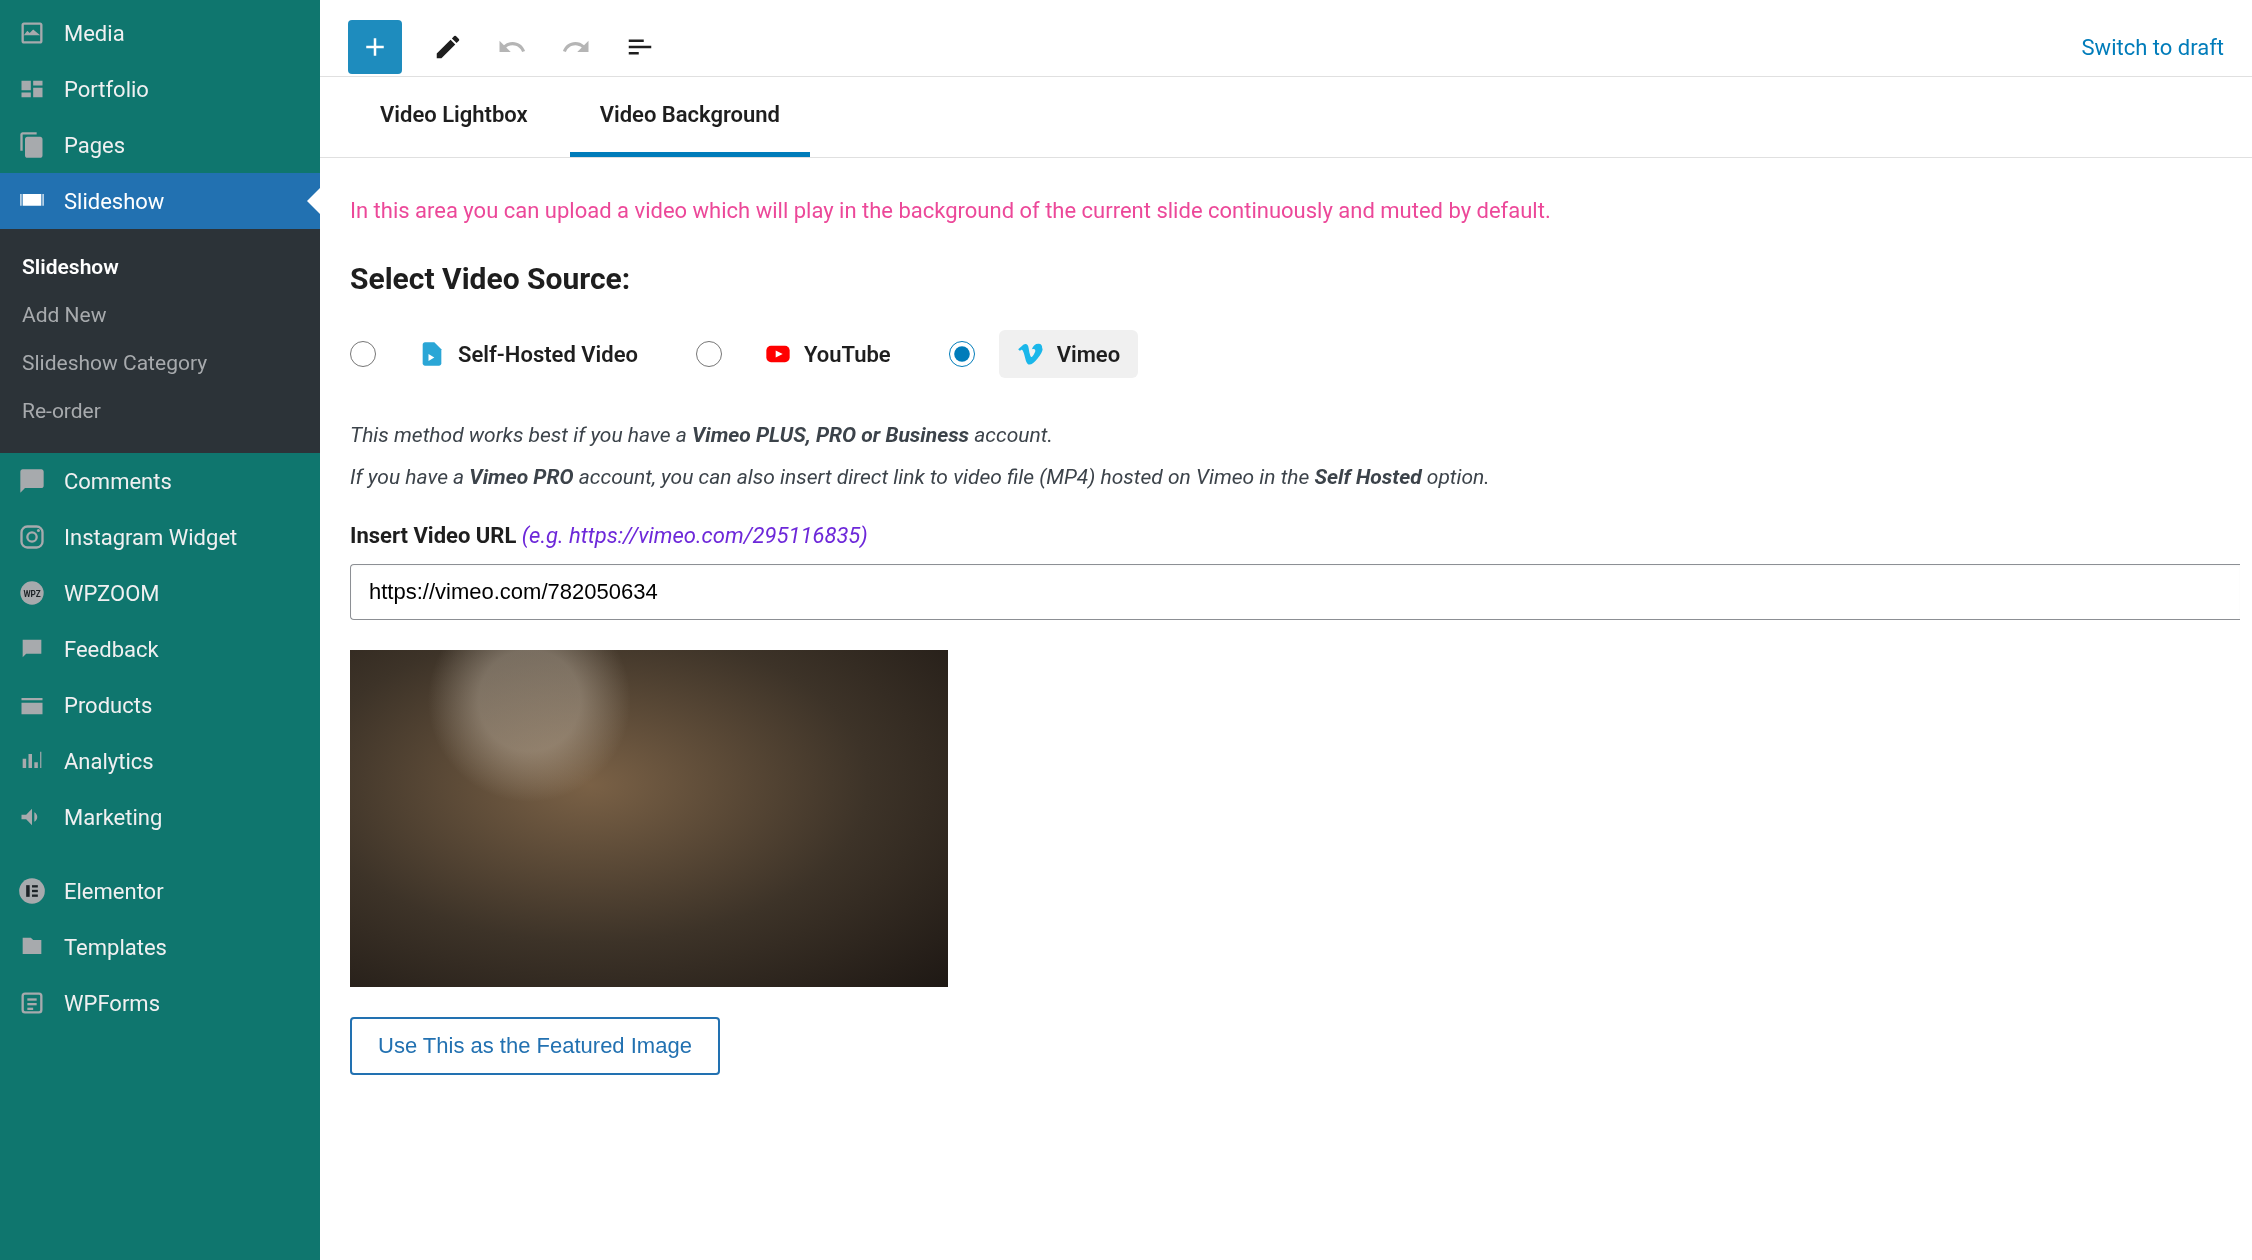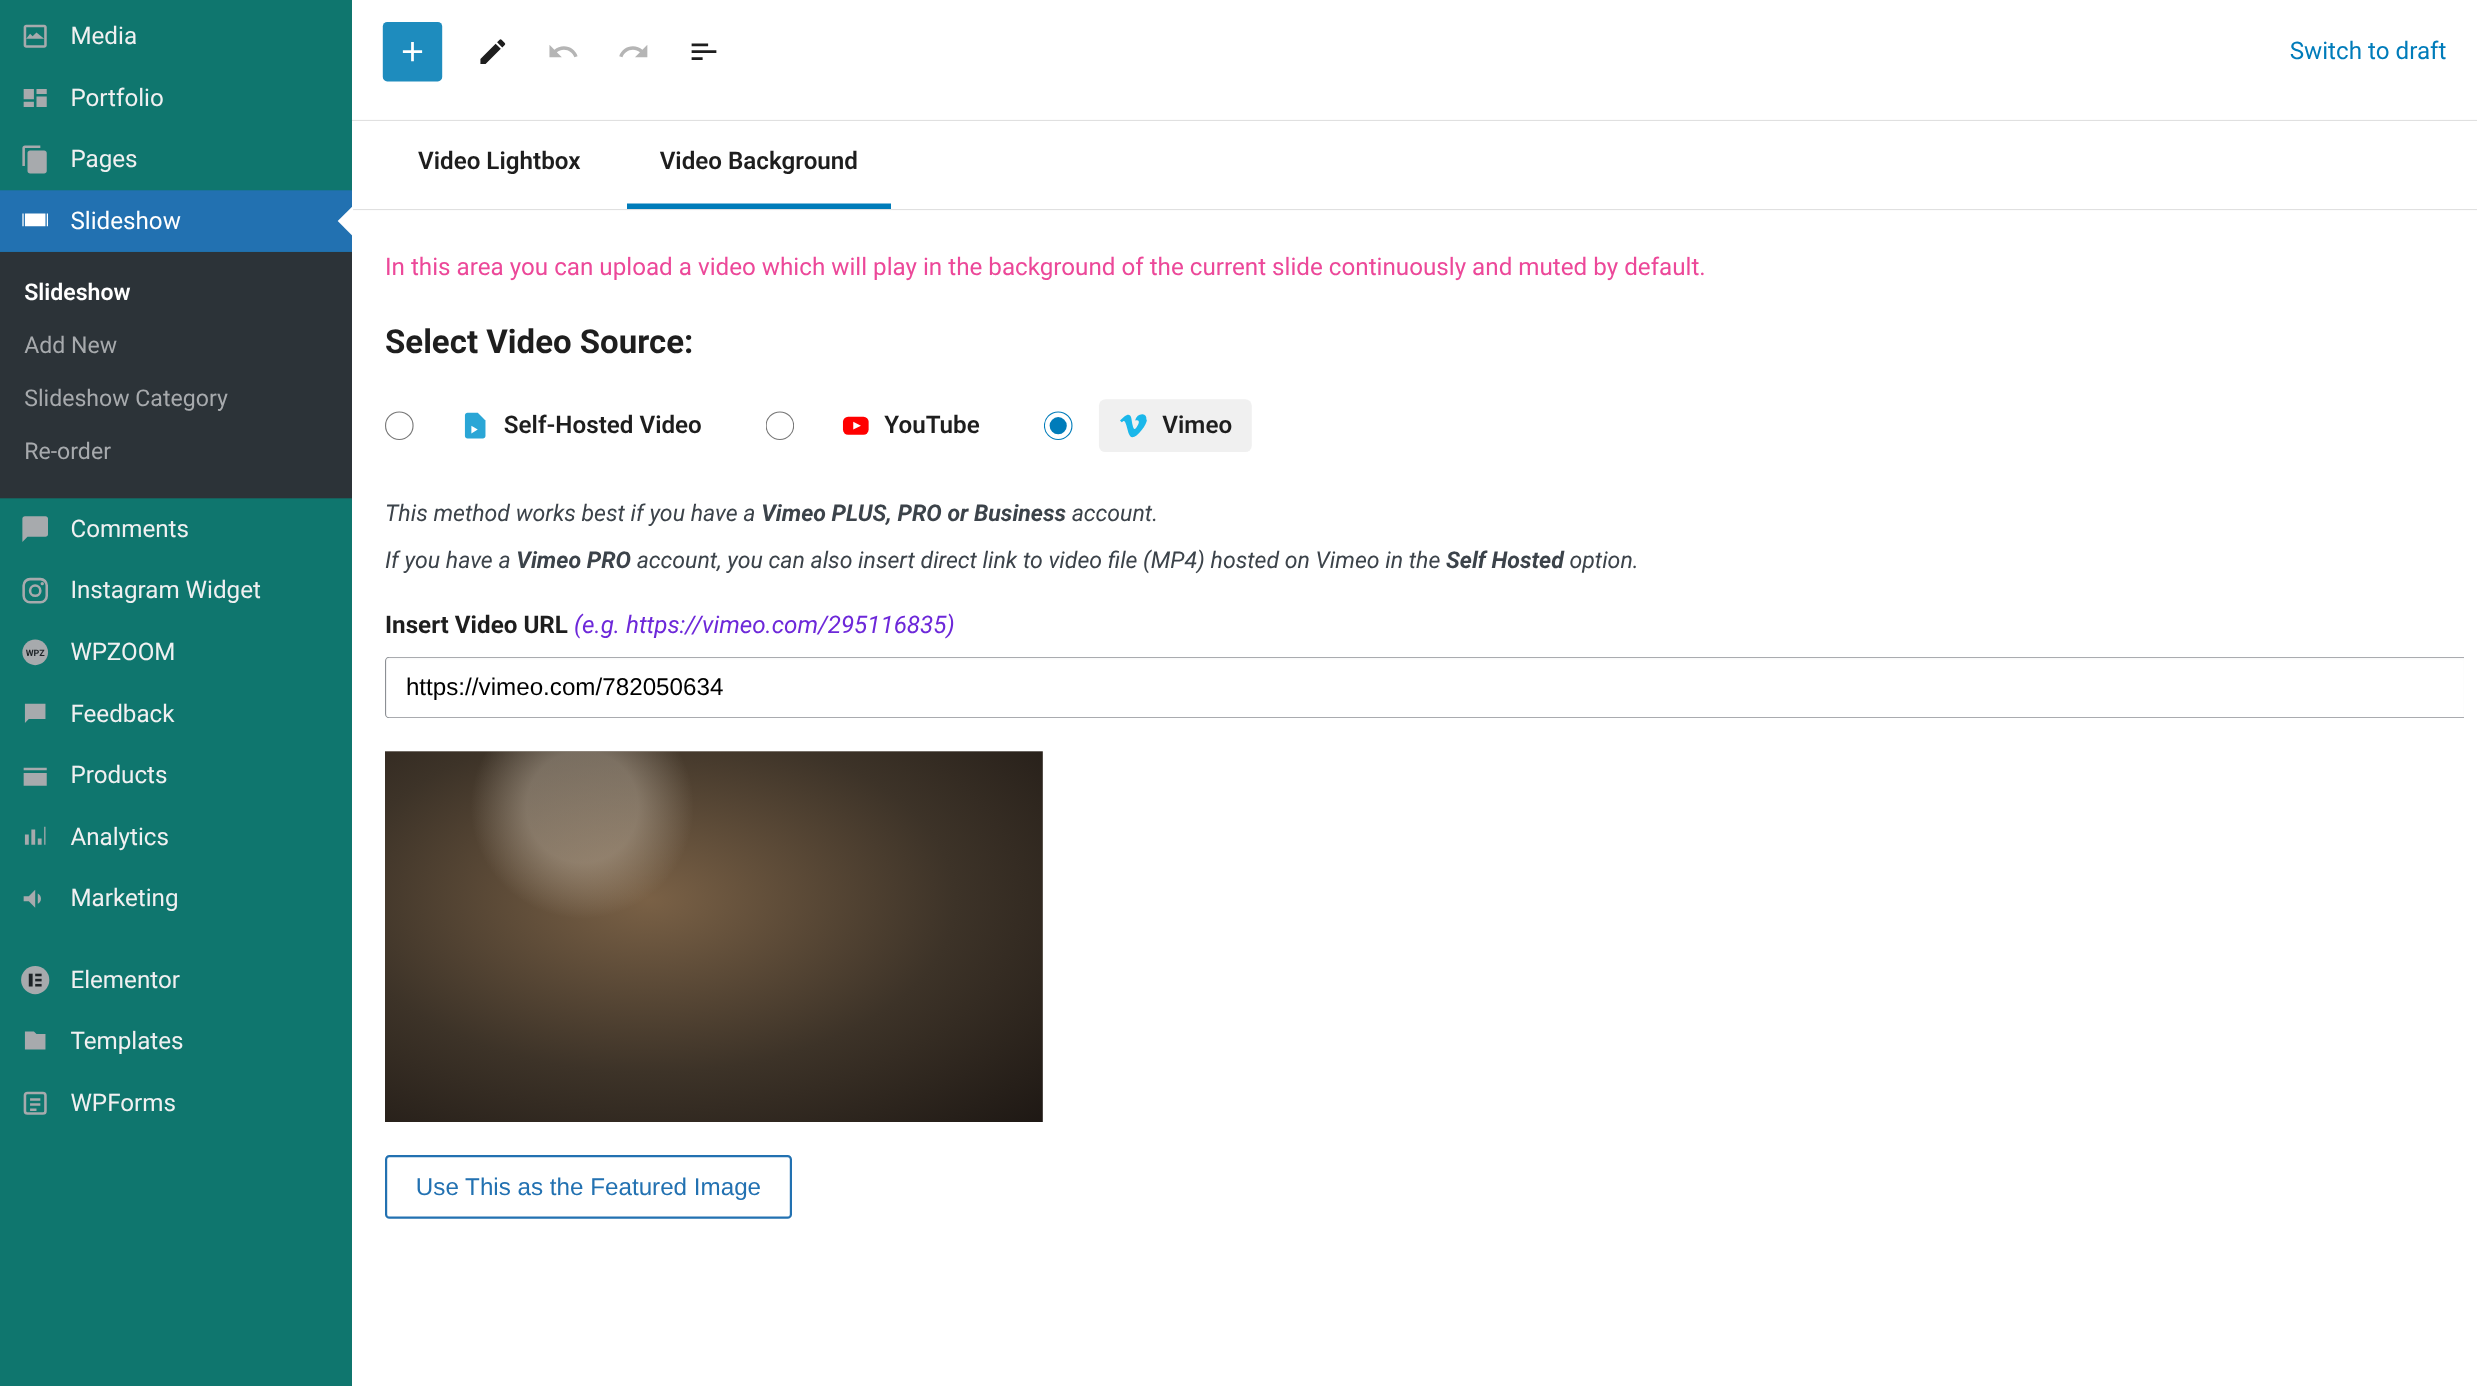--- a/index.html
+++ b/index.html
@@ -53,21 +53,21 @@
   }
   .sidebar-subitem.current { color: #fff; font-weight: 600; }
   .sidebar-gap { height: 18px; }
 
   
   .main { flex: 1; background: #fff; display: flex; flex-direction: column; }
 
   .topbar {
     display: flex;
     align-items: center;
-    padding: 20px 28px 35px 28px;
+    padding: 20px 28px 2px 28px;
     border-bottom: 1px solid #e0e0e0;
   }
   .top-actions { display: flex; align-items: center; gap: 28px; }
   .add-block {
     width: 54px; height: 54px;
     background: #1e8cbe;
     border-radius: 4px;
     display: flex; align-items: center; justify-content: center;
     cursor: pointer;
   }

